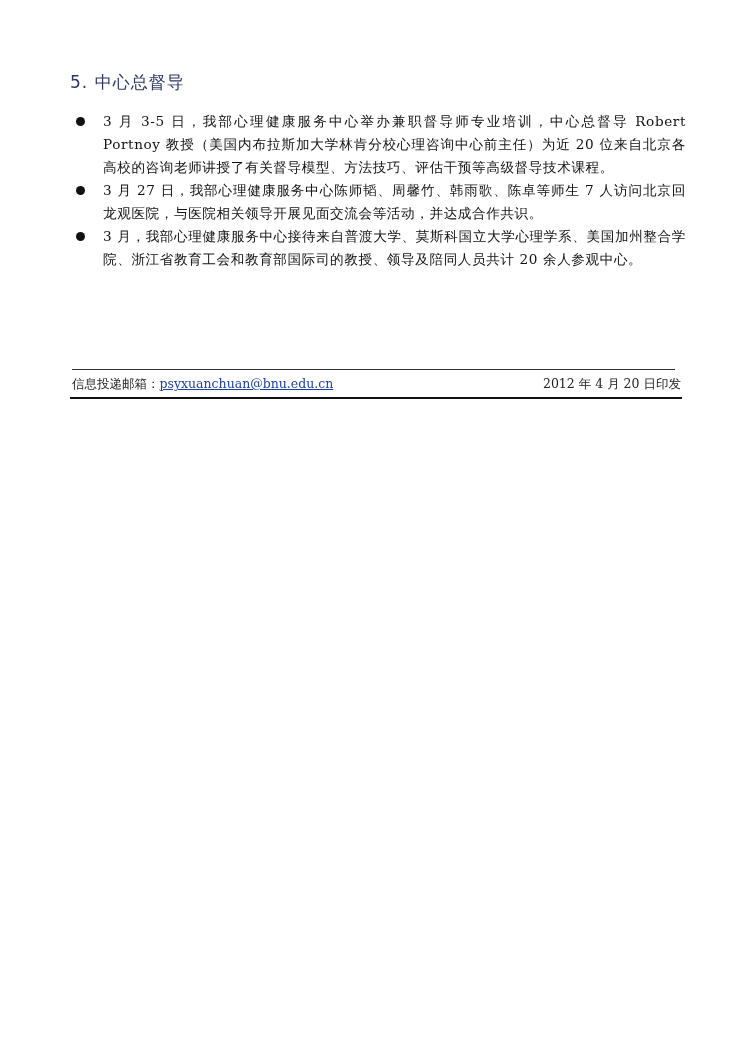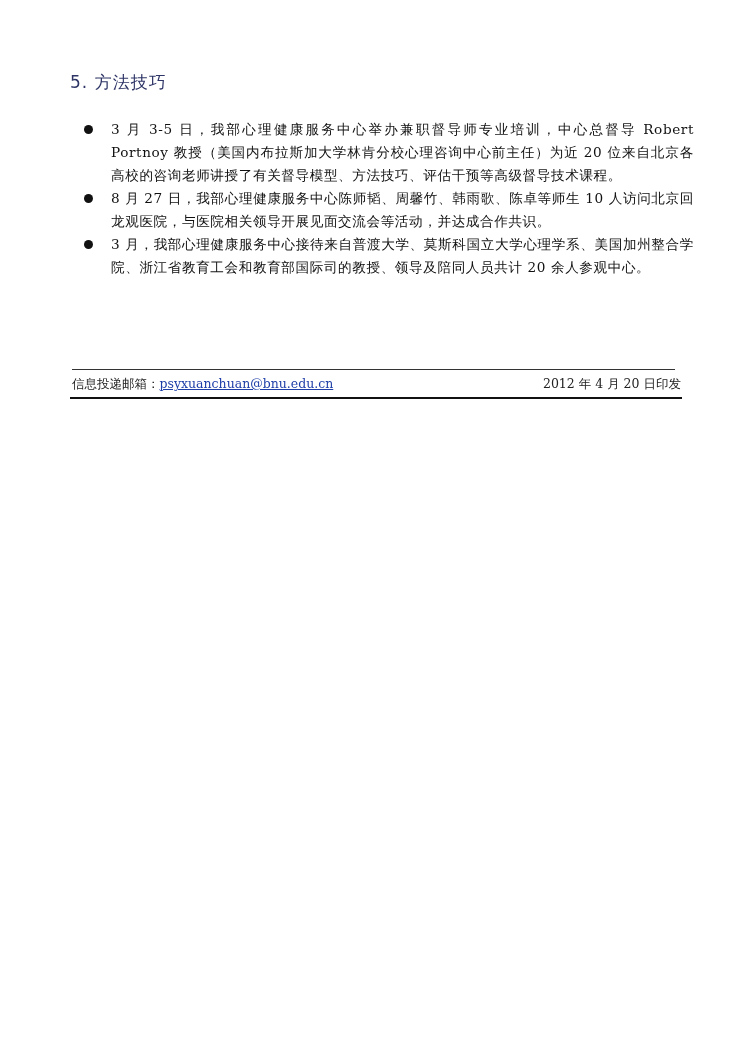--- a/index.html
+++ b/index.html
@@ -1,48 +1,48 @@
 <!DOCTYPE html>
 <html><head>
 <meta charset="utf-8">
 <style>
   html, body { margin: 0; padding: 0; background: #ffffff; }
   body { width: 750px; height: 1061px; position: relative; overflow: hidden;
          font-family: "DejaVu Serif", "Liberation Serif", serif; color: #111; }
   .page { position: absolute; left: 0; top: 0; width: 750px; height: 1061px; }
   .heading { position: absolute; left: 70px; top: 71px; font-size: 17px; color: #2e3566;
              font-family: "DejaVu Sans", "Liberation Sans", sans-serif; letter-spacing: 1px; }
-  .list { position: absolute; left: 70px; top: 106px; width: 612px; margin: 12px; padding: 0; list-style: none; }
+  .list { position: absolute; left: 70px; top: 106px; width: 612px; margin: 4px; padding: 0; list-style: none; }
   .item { position: relative; padding-left: 29px; font-size: 13.6px; line-height: 23px;
           text-align: justify; letter-spacing: 0.6px; }
   .bullet { position: absolute; left: 2px; top: 7px; width: 9px; height: 9px; border-radius: 50%; background: #111; }
   .rule-thin { position: absolute; left: 72px; top: 369px; width: 603px; height: 0; border-top: 1px solid #333; }
   .footer { position: absolute; left: 72px; top: 376px; width: 609px; height: 20px; font-size: 12.5px; color: #222; text-decoration: underline; }
   .footer-left { position: absolute; left: 0; top: 0; }
   .footer-right { position: absolute; right: 0; top: 0; }
   .email { color: #1f3fa8; text-decoration: underline; }
   .rule-thick { position: absolute; left: 70px; top: 397px; width: 612px; height: 0; border-top: 2px solid #111; }
 </style>
 </head>
 <body>
 
 <div class="page">
   <div class="heading">
     <span>5.</span>
-    <span>方法技巧</span>
+    <span>中心总督导</span>
   </div>
 
   <ul class="list">
     <li class="item">
       <span class="bullet"></span>
       <span>3 月 3-5 日，我部心理健康服务中心举办兼职督导师专业培训，中心总督导 Robert Portnoy 教授（美国内布拉斯加大学林肯分校心理咨询中心前主任）为近 20 位来自北京各高校的咨询老师讲授了有关督导模型、方法技巧、评估干预等高级督导技术课程。</span>
     </li>
     <li class="item">
       <span class="bullet"></span>
-      <span>8 月 27 日，我部心理健康服务中心陈师韬、周馨竹、韩雨歌、陈卓等师生 10 人访问北京回龙观医院，与医院相关领导开展见面交流会等活动，并达成合作共识。</span>
+      <span>3 月 27 日，我部心理健康服务中心陈师韬、周馨竹、韩雨歌、陈卓等师生 7 人访问北京回龙观医院，与医院相关领导开展见面交流会等活动，并达成合作共识。</span>
     </li>
     <li class="item">
       <span class="bullet"></span>
       <span>3 月，我部心理健康服务中心接待来自普渡大学、莫斯科国立大学心理学系、美国加州整合学院、浙江省教育工会和教育部国际司的教授、领导及陪同人员共计 20 余人参观中心。</span>
     </li>
   </ul>
 
   <div class="rule-thin"></div>
 
   <div class="footer">

